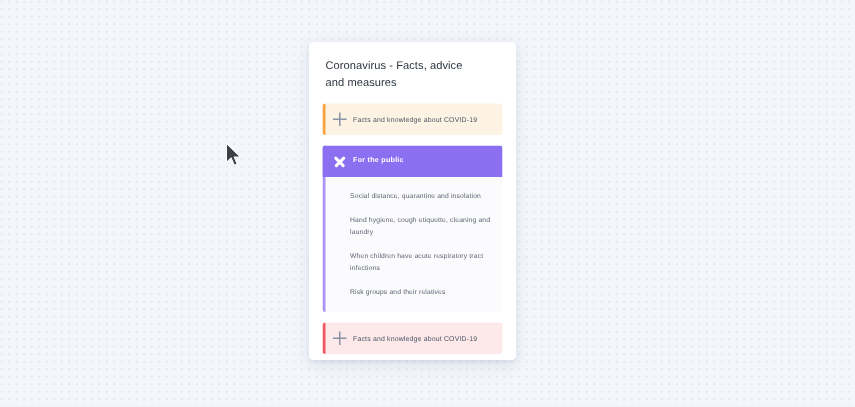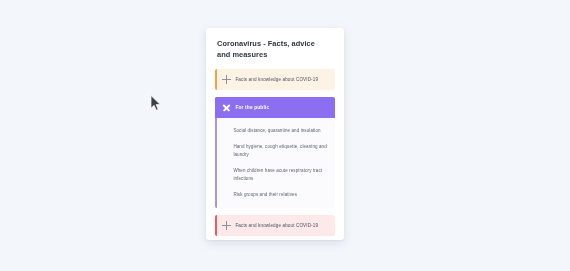--- a/index.html
+++ b/index.html
@@ -34,21 +34,21 @@
     box-shadow: 0 3px 10px rgba(120,140,170,0.18), 0 1px 2px rgba(120,140,170,0.12);
     padding: 0;
     box-sizing: border-box;
     overflow: hidden;
   }
   #card-inner {
     padding: 11px 9px 9px 9px;
   }
   #page-title {
     font-size: 7.4px;
-    font-weight: bold;
+    font-weight: normal;
     color: #2d3540;
     line-height: 1.45;
     letter-spacing: 0.05px;
     margin: 0 0 9px 2px;
     width: 104px;
   }
 
   
   .accordion-row {
     display: flex;

